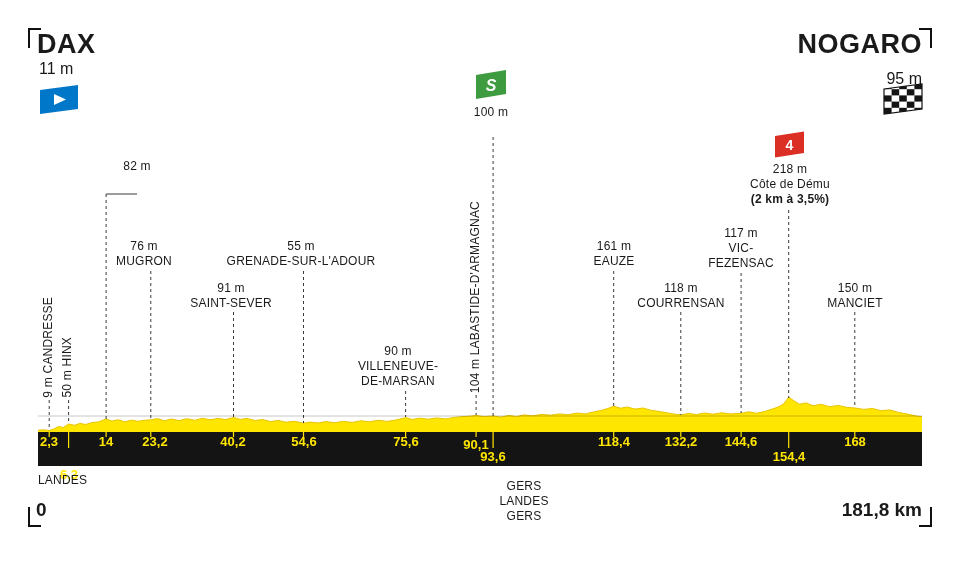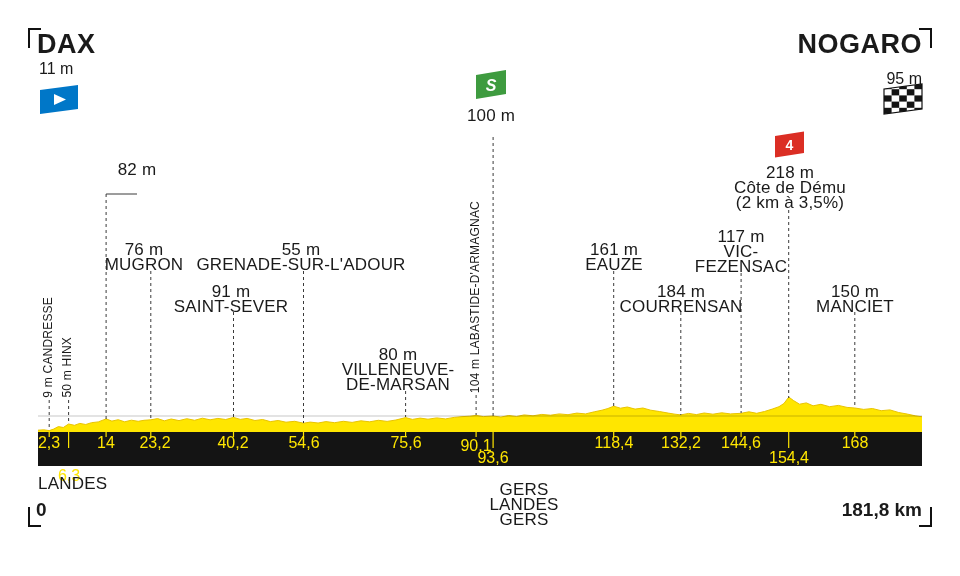--- a/index.html
+++ b/index.html
@@ -2,25 +2,25 @@
 <html><head>
 <meta charset="utf-8">
 <style>
   *{margin:0;padding:0;box-sizing:border-box}
   html,body{background:#fff}
   body{width:960px;height:576px;font-family:"Liberation Sans",sans-serif;color:#1a1a1a;overflow:hidden}
   .stage{position:relative;width:960px;height:576px;background:#fff}
   .abs{position:absolute}
   .c{transform:translateX(-50%);text-align:center;white-space:nowrap}
   .r{text-align:right}
-  .lbl{font-size:17px;line-height:1.15;letter-spacing:.2px}
-  .bold{font-weight:400}
+  .lbl{font-size:12px;line-height:1.15;letter-spacing:.2px}
+  .bold{font-weight:700}
   .big{font-size:27px;font-weight:700;letter-spacing:.5px;line-height:1}
   .elevbig{font-size:16px;line-height:1}
-  .kmnum{font-size:16px;font-weight:400;color:#FFE600;line-height:1}
+  .kmnum{font-size:13px;font-weight:700;color:#FFE600;line-height:1}
   .vlabel{writing-mode:vertical-rl;transform:rotate(180deg);font-size:12px;letter-spacing:.2px;white-space:nowrap;line-height:1.1}
   .total{font-size:19px;font-weight:700;line-height:1}
   .bracket{position:absolute;width:13px;height:20px}
   .tl{left:28px;top:28px;border-left:2px solid #111;border-top:2px solid #111}
   .bl{left:28px;top:507px;border-left:2px solid #111;border-bottom:2px solid #111}
   .tr{right:28px;top:28px;border-right:2px solid #111;border-top:2px solid #111}
   .br{right:28px;top:507px;border-right:2px solid #111;border-bottom:2px solid #111}
   svg text{font-family:"Liberation Sans",sans-serif}
 </style>
 </head>
@@ -135,28 +135,28 @@
 
   <div class="abs c lbl" style="left:144px;top:240px">76 m</div>
   <div class="abs c lbl" style="left:144px;top:255px">MUGRON</div>
 
   <div class="abs c lbl" style="left:231px;top:282px">91 m</div>
   <div class="abs c lbl" style="left:231px;top:297px">SAINT-SEVER</div>
 
   <div class="abs c lbl" style="left:301px;top:240px">55 m</div>
   <div class="abs c lbl" style="left:301px;top:255px">GRENADE-SUR-L'ADOUR</div>
 
-  <div class="abs c lbl" style="left:398px;top:345px">80 m</div>
+  <div class="abs c lbl" style="left:398px;top:345px">90 m</div>
   <div class="abs c lbl" style="left:398px;top:360px">VILLENEUVE-</div>
   <div class="abs c lbl" style="left:398px;top:375px">DE-MARSAN</div>
 
   <div class="abs c lbl" style="left:614px;top:240px">161 m</div>
   <div class="abs c lbl" style="left:614px;top:255px">EAUZE</div>
 
-  <div class="abs c lbl" style="left:681px;top:282px">184 m</div>
+  <div class="abs c lbl" style="left:681px;top:282px">118 m</div>
   <div class="abs c lbl" style="left:681px;top:297px">COURRENSAN</div>
 
   <div class="abs c lbl" style="left:741px;top:227px">117 m</div>
   <div class="abs c lbl" style="left:741px;top:242px">VIC-</div>
   <div class="abs c lbl" style="left:741px;top:257px">FEZENSAC</div>
 
   <div class="abs c lbl" style="left:855px;top:282px">150 m</div>
   <div class="abs c lbl" style="left:855px;top:297px">MANCIET</div>
 
   <div class="abs c kmnum" style="left:49px;top:435px">2,3</div>

